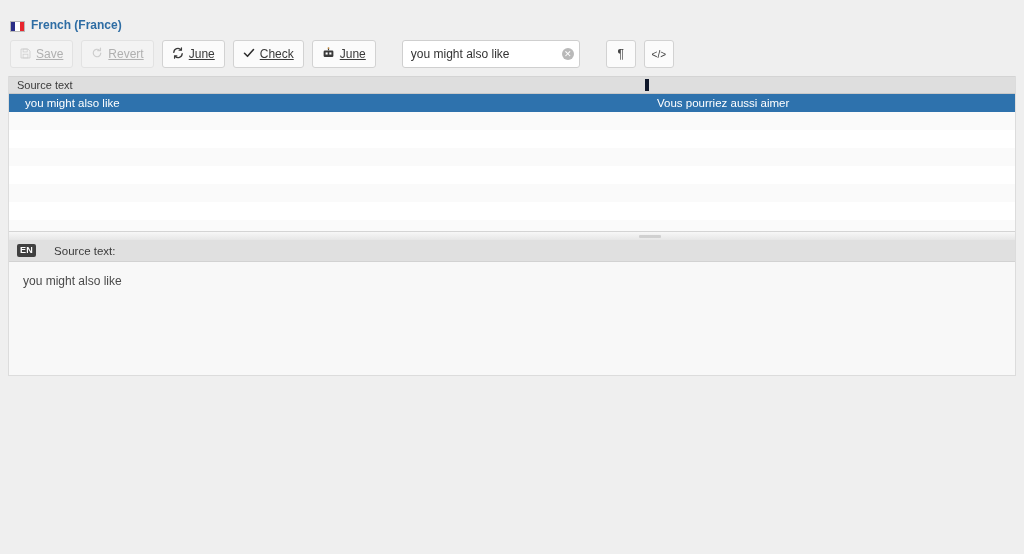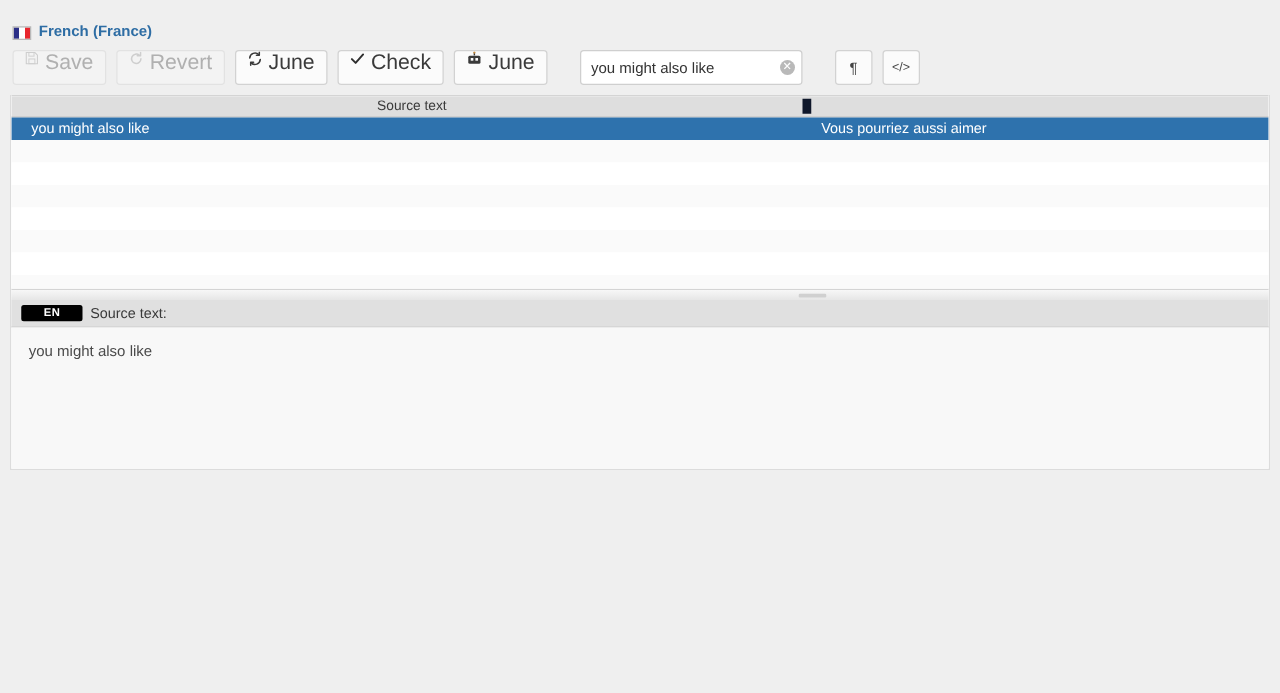--- a/index.html
+++ b/index.html
@@ -48,30 +48,31 @@
     align-items: center;
     padding: 0 10px;
     gap: 8px;
     background: #efefef;
   }
   .btn {
     height: 28px;
     min-width: 30px;
     padding: 0 9px;
     display: inline-flex;
-    align-items: flex-start;
+    align-items: center;
     gap: 5px;
     background: #fbfbfb;
     border: 1px solid #d2d2d2;
     border-radius: 3px;
-    font-size: 17px;
+    font-size: 12px;
     color: #3a3a3a;
     cursor: pointer;
     white-space: nowrap;
     line-height: 1;
+    text-decoration: underline;
   }
   .btn.disabled {
     color: #b0b0b0;
     background: #f3f3f3;
     border-color: #e2e2e2;
     cursor: default;
   }
   .btn .gl { font-size: 12px; line-height: 1; display: inline-block; }
   .btn.disabled .gl { opacity: .55; }
   .btn-gap { width: 10px; flex: none; }
@@ -132,21 +133,21 @@
   .thead {
     display: flex;
     height: 17px;
     background: #dedede;
     border-bottom: 1px solid #c9c9c9;
     align-items: center;
     font-size: 11px;
     color: #3a3a3a;
   }
   .th { padding-left: 8px; overflow: hidden; white-space: nowrap; }
-  .th.col-src { width: 640px; flex: none; border-right: 7px solid #0f172a; text-align: center; }
+  .th.col-src { width: 640px; flex: none; border-right: 4px solid #0f172a; }
   .th.col-trn { flex: 1; }
 
   .trow {
     display: flex;
     height: 18px;
     align-items: center;
     font-size: 11.5px;
   }
   .trow.odd  { background: #ffffff; }
   .trow.even { background: #fafafa; }
@@ -176,28 +177,28 @@
     height: 22px;
     background: #e0e0e0;
     display: flex;
     align-items: center;
     padding: 0 8px;
     font-size: 11.5px;
     color: #3a3a3a;
     border-bottom: 1px solid #d2d2d2;
   }
   .badge-en {
-    background: #000000;
+    background: #404040;
     color: #fff;
     font-size: 9px;
     font-weight: bold;
     line-height: 11px;
-    padding: 1px 18px;
+    padding: 1px 3px;
     border-radius: 2px;
-    margin-right: 6px;
+    margin-right: 18px;
     letter-spacing: .3px;
   }
 
   .panel-body {
     background: #f8f8f8;
     padding: 12px 14px;
     font-size: 12px;
     color: #4a4a4a;
     overflow: hidden;
   }

